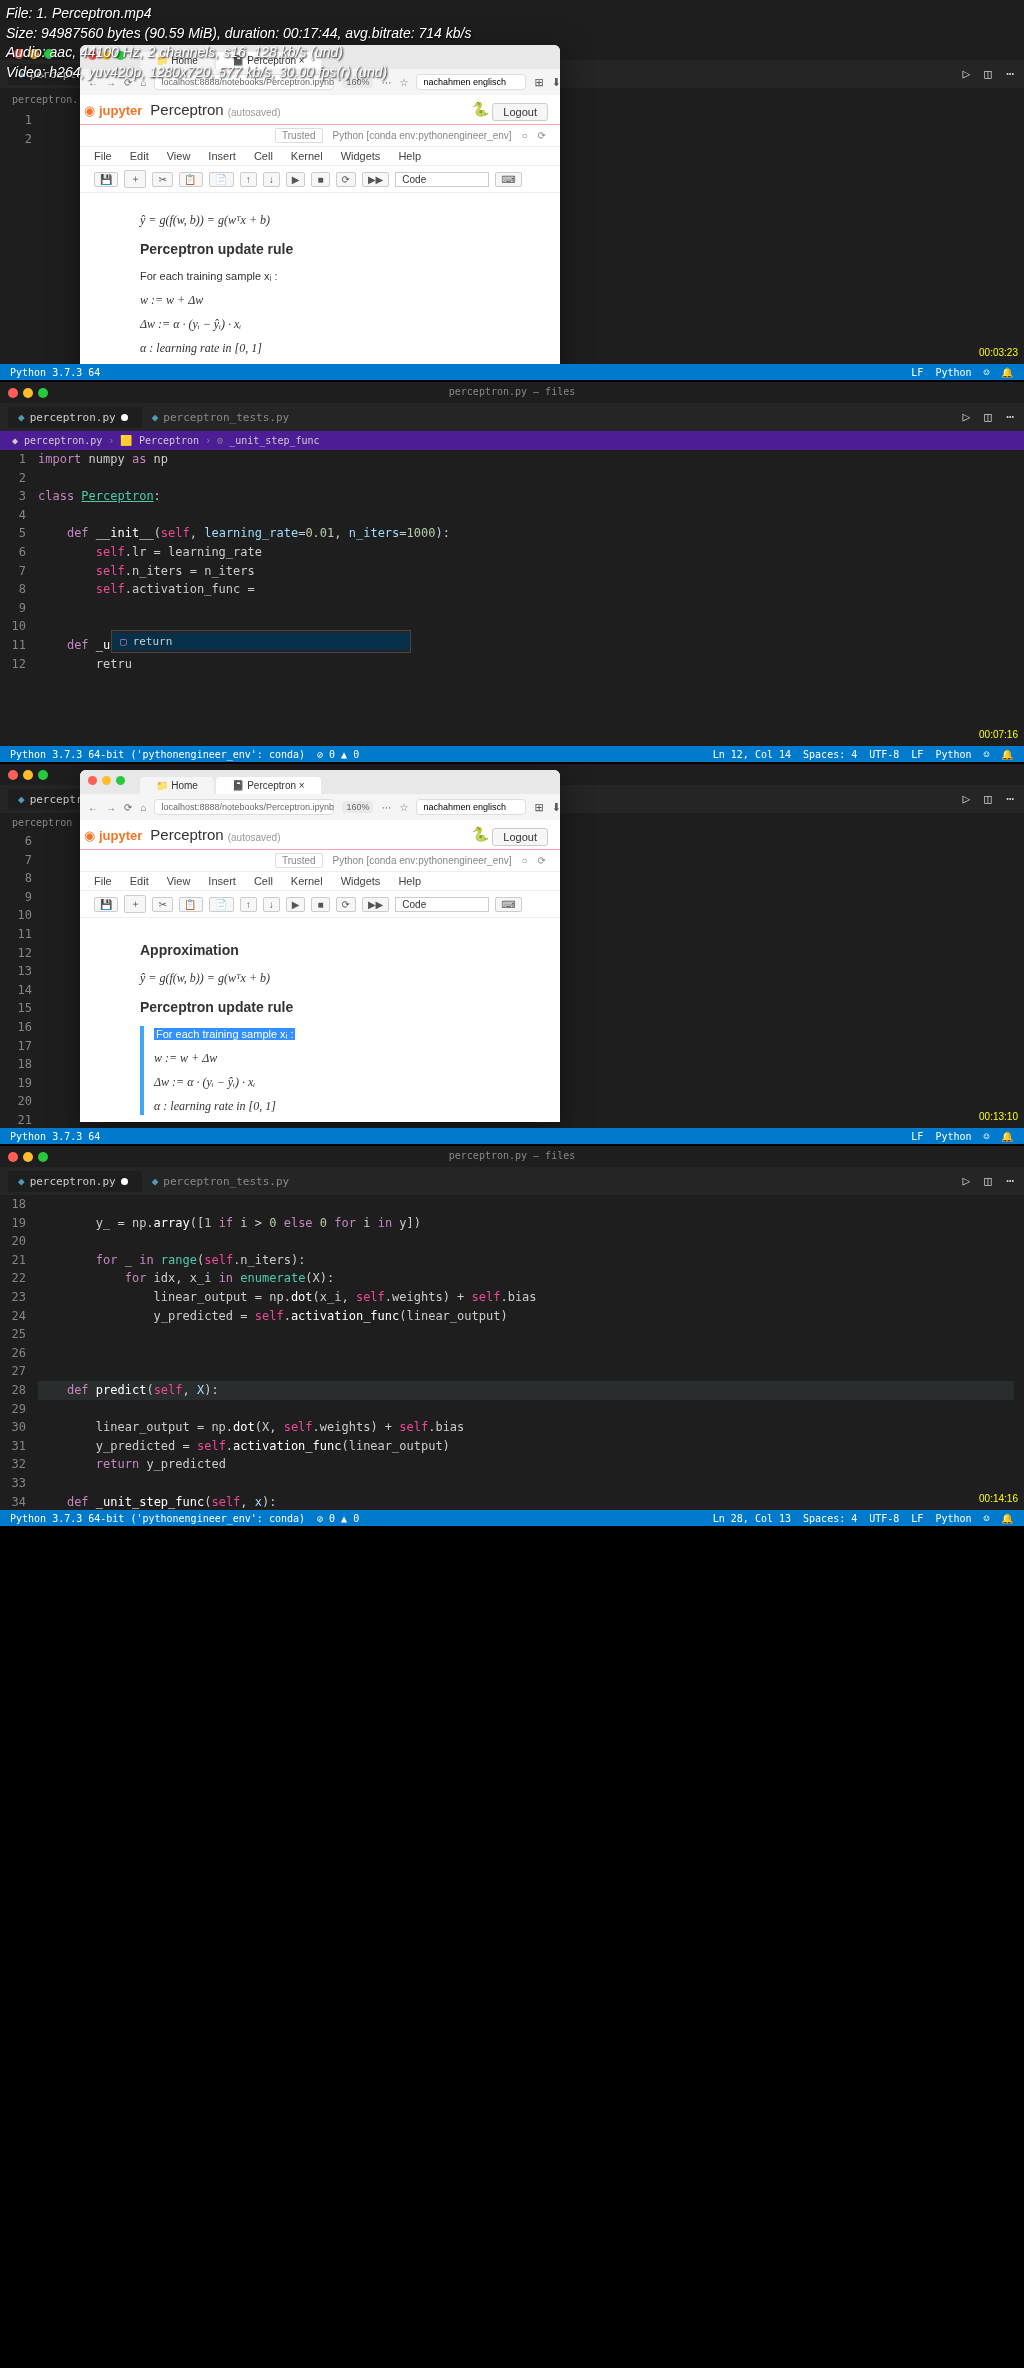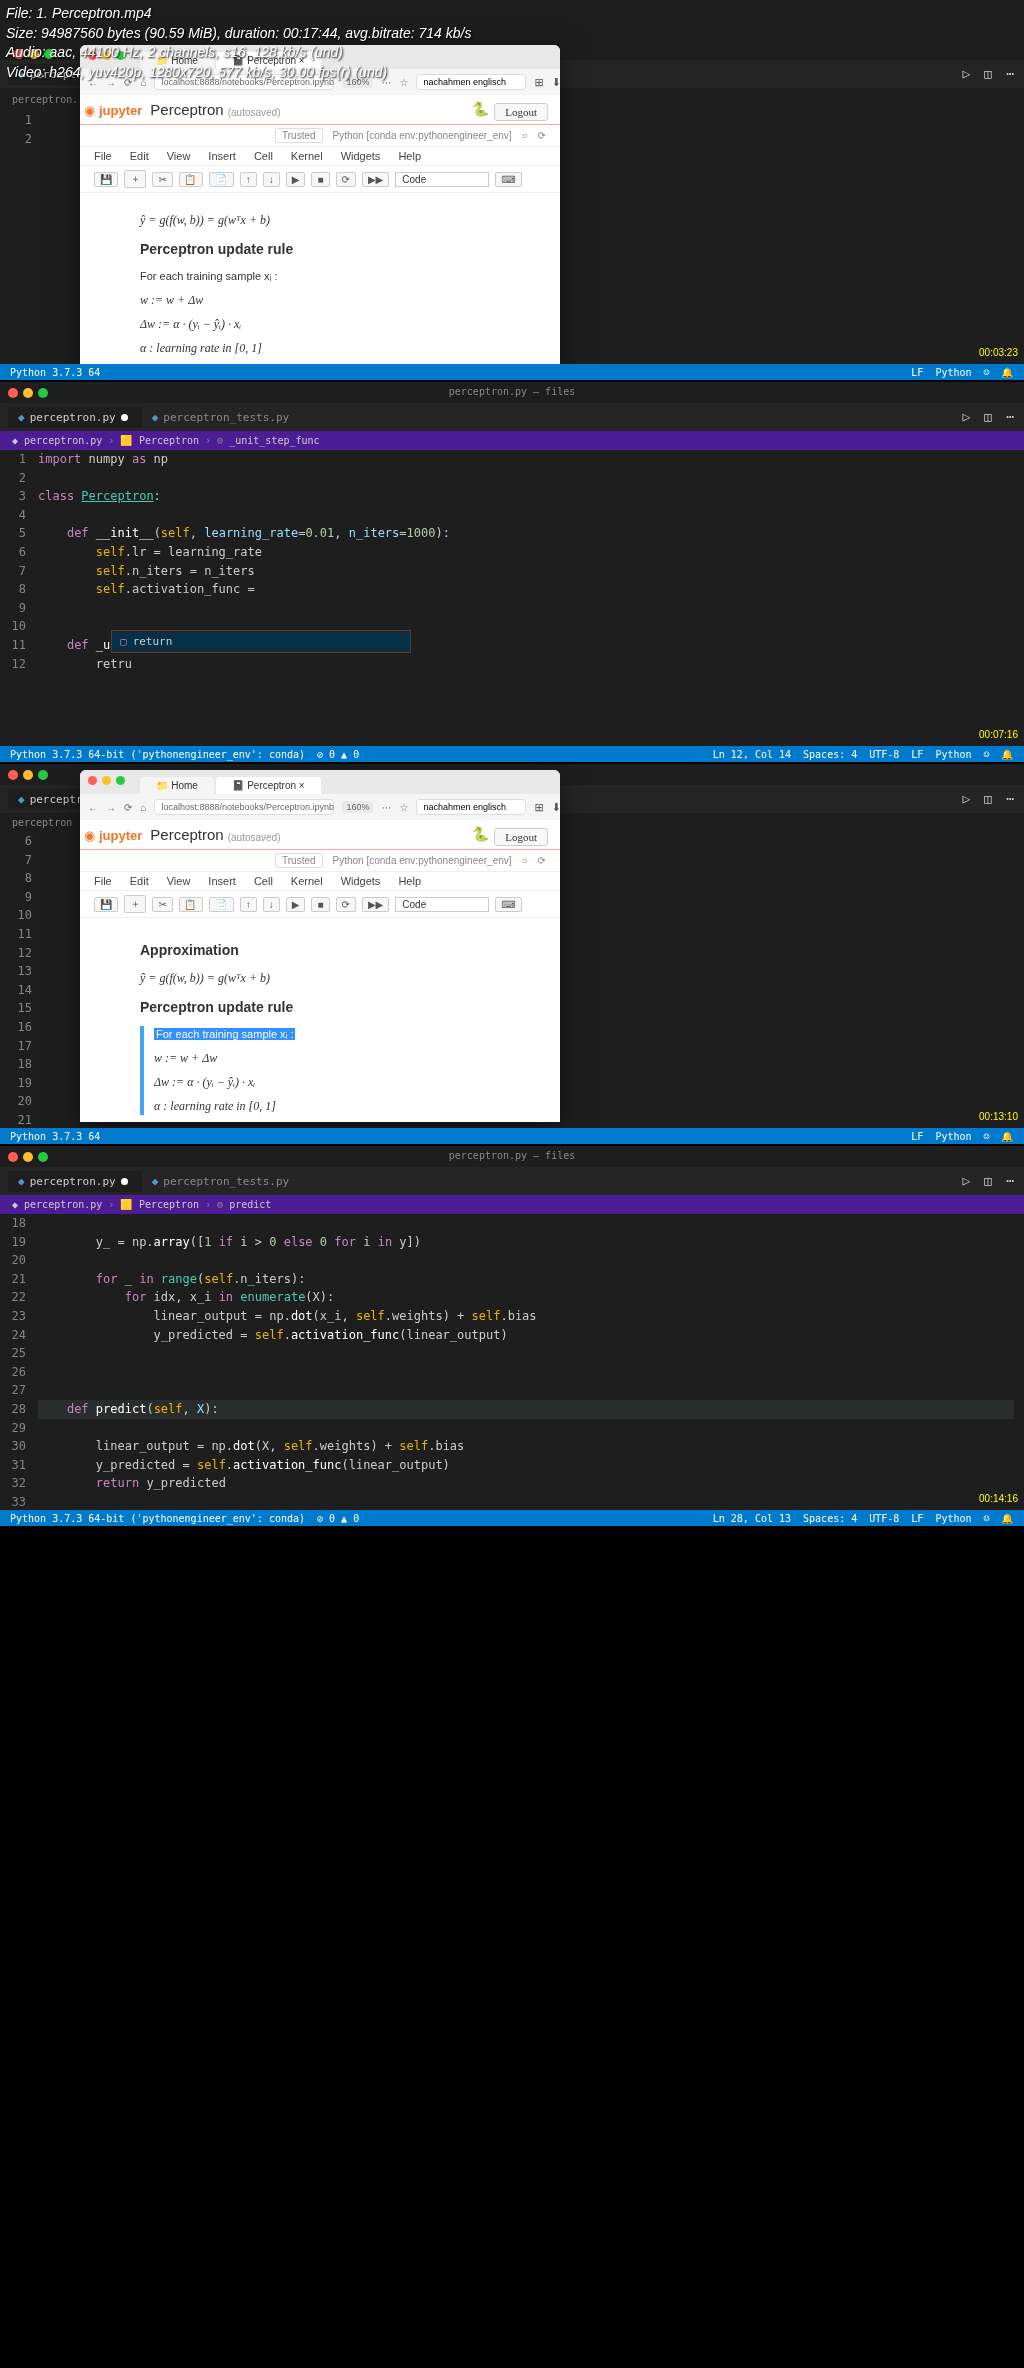--- a/index.html
+++ b/index.html
@@ -12,41 +12,41 @@
 .vstab-bar{background:#252526;height:28px;display:flex;align-items:center;padding:0 8px;position:relative;}
 .vstab{padding:4px 14px 4px 10px;font-size:11px;color:#ccc;display:flex;align-items:center;gap:5px;}
 .vstab.active{background:#1e1e1e;}
 .vstab .dot{width:7px;height:7px;border-radius:50%;background:#fff;}
 .diamond{color:#519aba;}
 .breadcrumb{padding:4px 12px;font-size:10px;color:#888;background:#4c1d95;}
 .breadcrumb span{color:#ccc;}
 .gutter{width:38px;text-align:right;color:#858585;padding-right:12px;user-select:none;}
 .code-area{display:flex;background:#1e1e1e;font-size:12px;line-height:1.55;}
 .code-lines{flex:1;white-space:pre;padding-right:10px;}
-.kw{color:#c586c0;}.fn{color:#ffffff;}.cls{color:#4ec9b0;}.num{color:#b5cea8;}.self{color:#eab308;}.param{color:#9cdcfe;}.bi{color:#4ec9b0;}
+.kw{color:#c586c0;}.fn{color:#ffffff;}.cls{color:#4ec9b0;}.num{color:#b5cea8;}.self{color:#ec4899;}.param{color:#9cdcfe;}.bi{color:#4ec9b0;}
 .vs-status{position:absolute;bottom:0;left:0;right:0;height:16px;background:#007acc;color:#fff;font-size:10px;display:flex;align-items:center;padding:0 10px;justify-content:space-between;}
 .vs-status .left,.vs-status .right{display:flex;gap:12px;align-items:center;}
 .timestamp{position:absolute;bottom:22px;right:6px;color:#ff0;font-size:10px;font-family:Arial;}
 .top-icons{position:absolute;right:10px;top:6px;display:flex;gap:14px;color:#ccc;font-size:13px;}
 
 .browser{position:absolute;background:#fff;border-radius:6px 6px 0 0;box-shadow:0 8px 30px rgba(0,0,0,.5);overflow:hidden;font-family:-apple-system,Helvetica,Arial,sans-serif;font-size:11px;color:#333;}
 .br-tabs{background:#e8e8e8;height:24px;display:flex;align-items:flex-end;padding-left:60px;position:relative;}
 .br-traffic{position:absolute;left:8px;top:6px;display:flex;gap:5px;}
 .br-tab{background:#f5f5f5;padding:3px 16px;border-radius:4px 4px 0 0;font-size:10px;margin-right:2px;}
 .br-tab.active{background:#fff;}
 .br-url{background:#f5f5f5;height:26px;display:flex;align-items:center;padding:0 8px;gap:8px;font-size:10px;color:#666;}
 .url-field{flex:0 0 auto;width:180px;background:#fff;border:1px solid #ddd;border-radius:4px;padding:2px 6px;font-size:9px;}
 .zoom{background:#eaeaea;border-radius:3px;padding:1px 4px;font-size:9px;margin-left:auto;}
 .search-field{border:1px solid #ddd;border-radius:4px;padding:2px 6px;font-size:9px;width:110px;}
 .br-icons{display:flex;gap:8px;font-size:11px;color:#555;}
 .jup-head{display:flex;align-items:flex-end;padding:6px 4px;border-bottom:1px solid #fca5a5;position:relative;}
 .jup-logo{color:#f37626;font-size:13px;margin-right:8px;}
 .jup-title{font-size:15px;color:#333;}
 .jup-auto{font-size:10px;color:#999;margin-left:4px;}
-.jup-logout{position:absolute;right:12px;top:8px;border:1px solid #ccc;padding:2px 10px;font-size:11px;border-radius:3px;background:#f7f7f7;font-family:Liberation Serif, serif;}
+.jup-logout{position:absolute;right:12px;top:8px;border:1px solid #ccc;padding:2px 10px;font-size:11px;border-radius:3px;background:#f7f7f7;}
 .jup-pyicon{position:absolute;right:70px;top:6px;font-size:14px;}
 .jup-kernel{display:flex;justify-content:flex-end;padding:3px 14px;border-bottom:1px solid #eee;font-size:10px;color:#888;gap:10px;align-items:center;}
 .jup-kernel .trusted{border:1px solid #ddd;padding:1px 6px;border-radius:2px;}
 .jup-menu{display:flex;gap:18px;padding:3px 14px;border-bottom:1px solid #eee;font-size:11px;color:#444;}
 .jup-tb{display:flex;gap:6px;padding:4px 14px;border-bottom:1px solid #eee;align-items:center;}
 .jup-tb .btn{border:1px solid #ccc;padding:1px 5px;font-size:10px;border-radius:2px;background:#f7f7f7;color:#555;min-width:16px;text-align:center;}
 .jup-tb .sel{border:1px solid #ccc;padding:1px 6px;font-size:10px;width:94px;}
 .nb-content{padding:12px 30px 12px 60px;font-size:12px;color:#333;line-height:1.5;}
 .nb-content h3{font-size:14px;margin:10px 0 8px;font-weight:bold;}
 .nb-content .math{font-family:Georgia,serif;font-style:italic;margin:6px 0;font-size:12px;}
@@ -370,21 +370,20 @@
     <div class="vstab" style="color:#888;">
         <span class="diamond">◆</span>
         <span>perceptron_tests.py</span>
       </div>
     <div class="top-icons">
         <span>▷</span>
         <span>◫</span>
         <span>⋯</span>
       </div>
   </div>
-  <div class="breadcrumb"><span class="diamond">◆</span> <span>perceptron.py</span> › 🟨 <span>Perceptron</span> › ⚙ <span>predict</span></div>
   <div class="code-area">
     <div class="gutter">18<br>19<br>20<br>21<br>22<br>23<br>24<br>25<br>26<br>27<br>28<br>29<br>30<br>31<br>32<br>33<br>34</div>
     <div class="code-lines">
         y_ = np.<span class="fn">array</span>([<span class="num">1</span> <span class="kw">if</span> i &gt; <span class="num">0</span> <span class="kw">else</span> <span class="num">0</span> <span class="kw">for</span> i <span class="kw">in</span> y])
 
         <span class="kw">for</span> _ <span class="kw">in</span> <span class="bi">range</span>(<span class="self">self</span>.n_iters):
             <span class="kw">for</span> idx, x_i <span class="kw">in</span> <span class="bi">enumerate</span>(X):
                 linear_output = np.<span class="fn">dot</span>(x_i, <span class="self">self</span>.weights) + <span class="self">self</span>.bias
                 y_predicted = <span class="self">self</span>.<span class="fn">activation_func</span>(linear_output)
 

